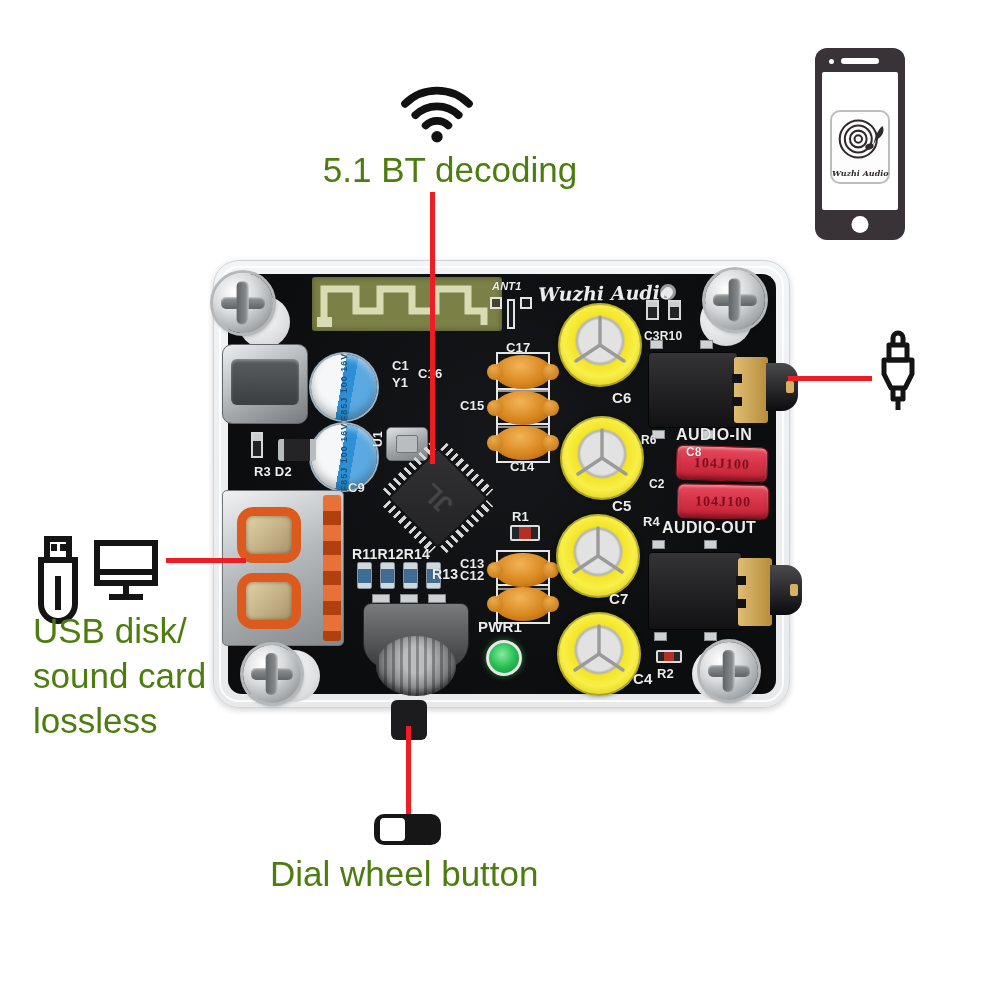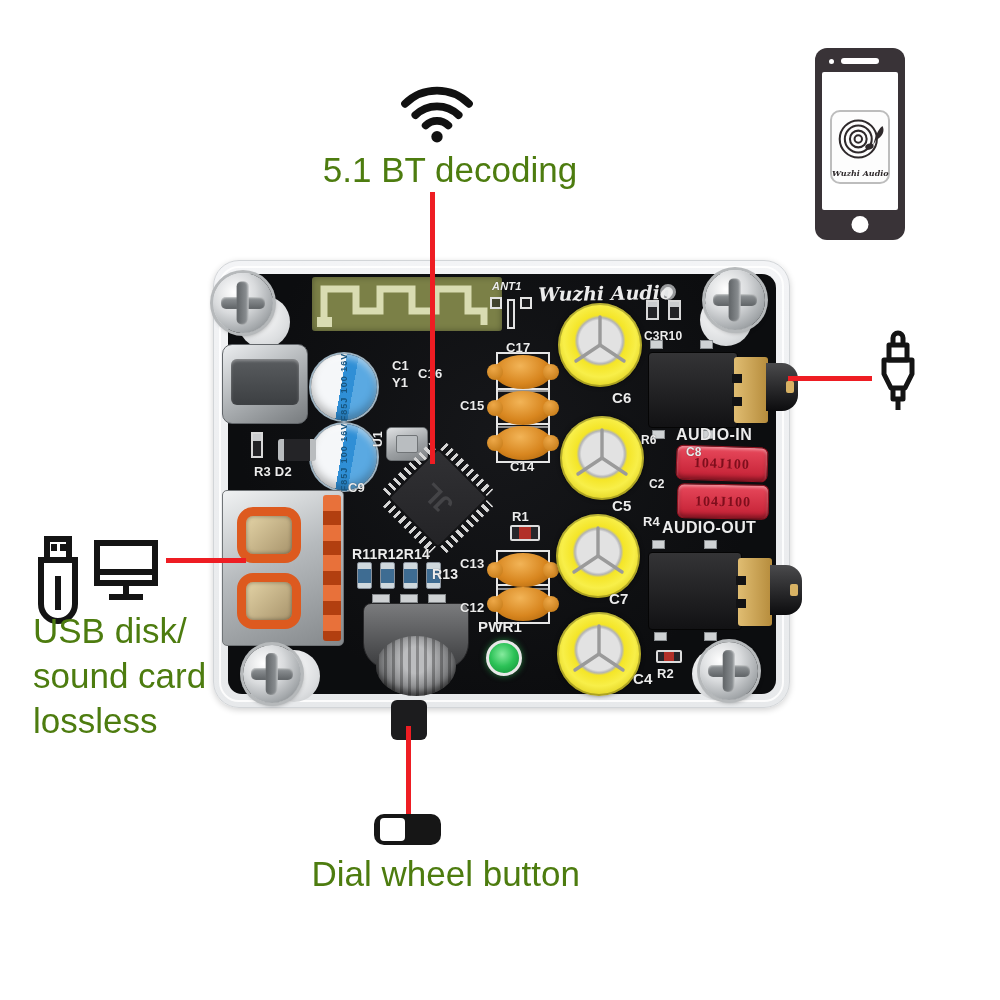--- a/index.html
+++ b/index.html
@@ -259,21 +259,21 @@
   <div class="obr" style="left:496px;top:423px;"></div>
   <div class="ocap" style="left:494px;top:426px;"></div>
   <div class="lbl" style="left:510px;top:459px;">C14</div>
 
   <div class="lbl" style="left:512px;top:509px;">R1</div>
   <div class="res2" style="left:510px;top:525px;width:30px;height:16px;"></div>
 
   <div class="lbl" style="left:460px;top:556px;">C13</div>
   <div class="obr" style="left:496px;top:550px;"></div>
   <div class="ocap" style="left:494px;top:553px;"></div>
-  <div class="lbl" style="left:460px;top:600px;">C12</div>
+  <div class="lbl" style="left:460px;top:568px;">C12</div>
   <div class="obr" style="left:496px;top:584px;"></div>
   <div class="ocap" style="left:494px;top:587px;"></div>
 
   <div class="ycap" style="left:558px;top:303px;">
     <svg viewBox="0 0 84 84">
         <g stroke="#9a9a9a" stroke-width="3.4" stroke-linecap="round">
       <line x1="42" y1="42" x2="42" y2="14"></line>
           <line x1="42" y1="42" x2="18" y2="58"></line>
           <line x1="42" y1="42" x2="66" y2="58"></line>
         </g>
@@ -376,15 +376,15 @@
       <path d="M8,30 L36,30 L36,44 L29,58 L15,58 L8,44 Z"></path>
       <path d="M17,58 L17,69 L27,69 L27,58"></path>
       <line x1="22" y1="69" x2="22" y2="80"></line>
     </g>
   </svg>
 
   <div class="rline" style="left:406px;top:726px;width:5px;height:88px;"></div>
   <div class="toggle">
     <div class="tw"></div>
   </div>
-  <div class="ann" style="left:270px;top:851px;width:310px;text-align:right;">Dial wheel button</div>
+  <div class="ann" style="left:270px;top:851px;width:310px;text-align:left;">Dial wheel button</div>
 
 </div>
 
 </body></html>

